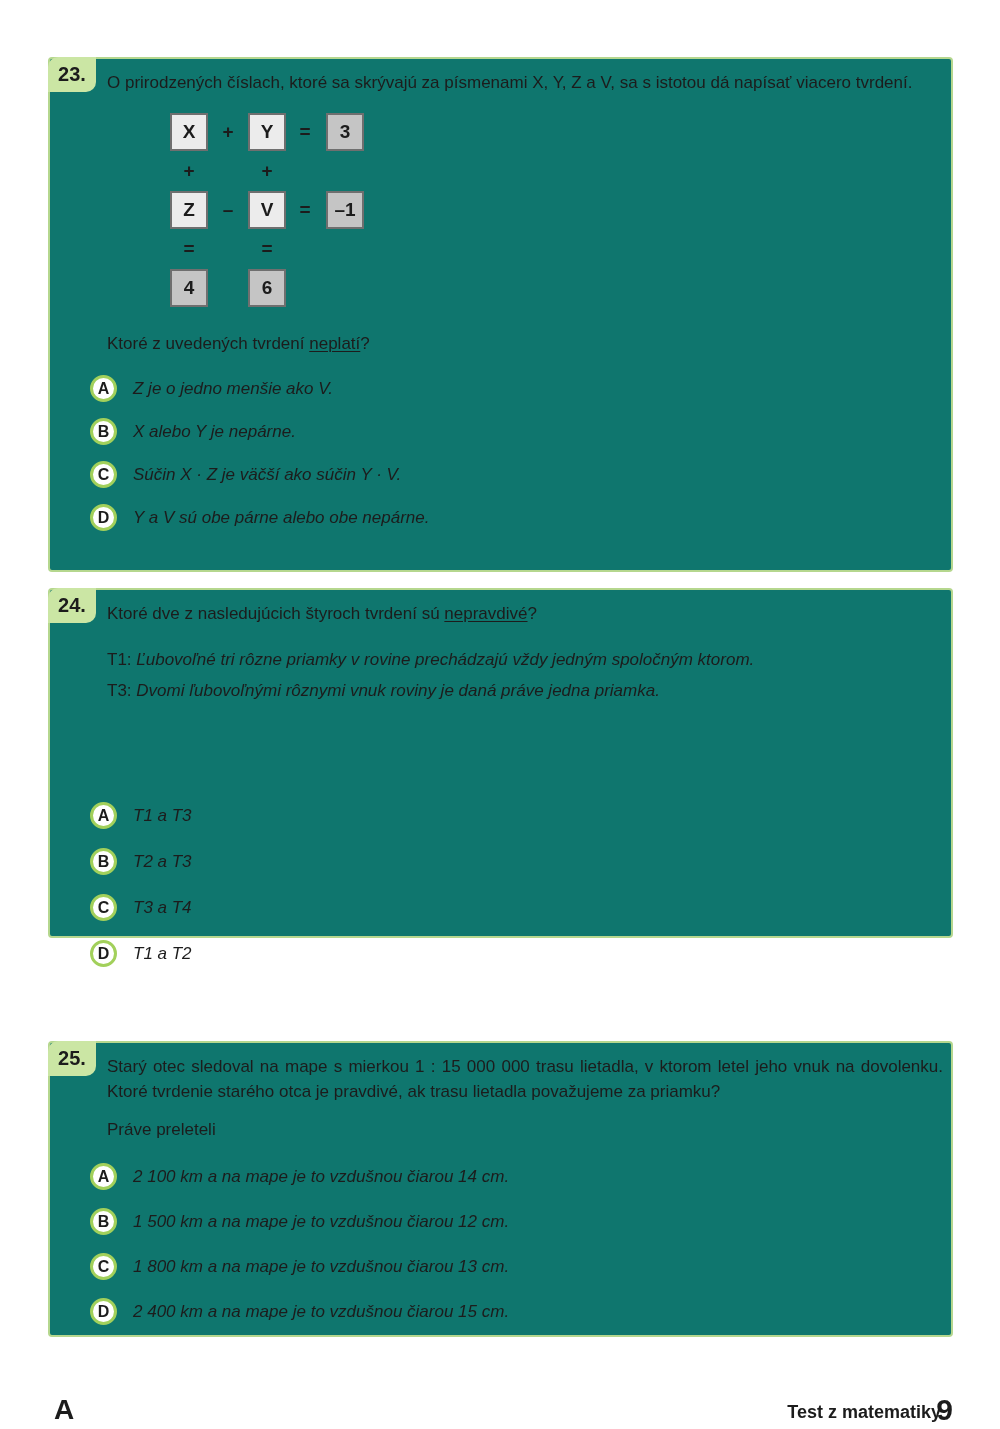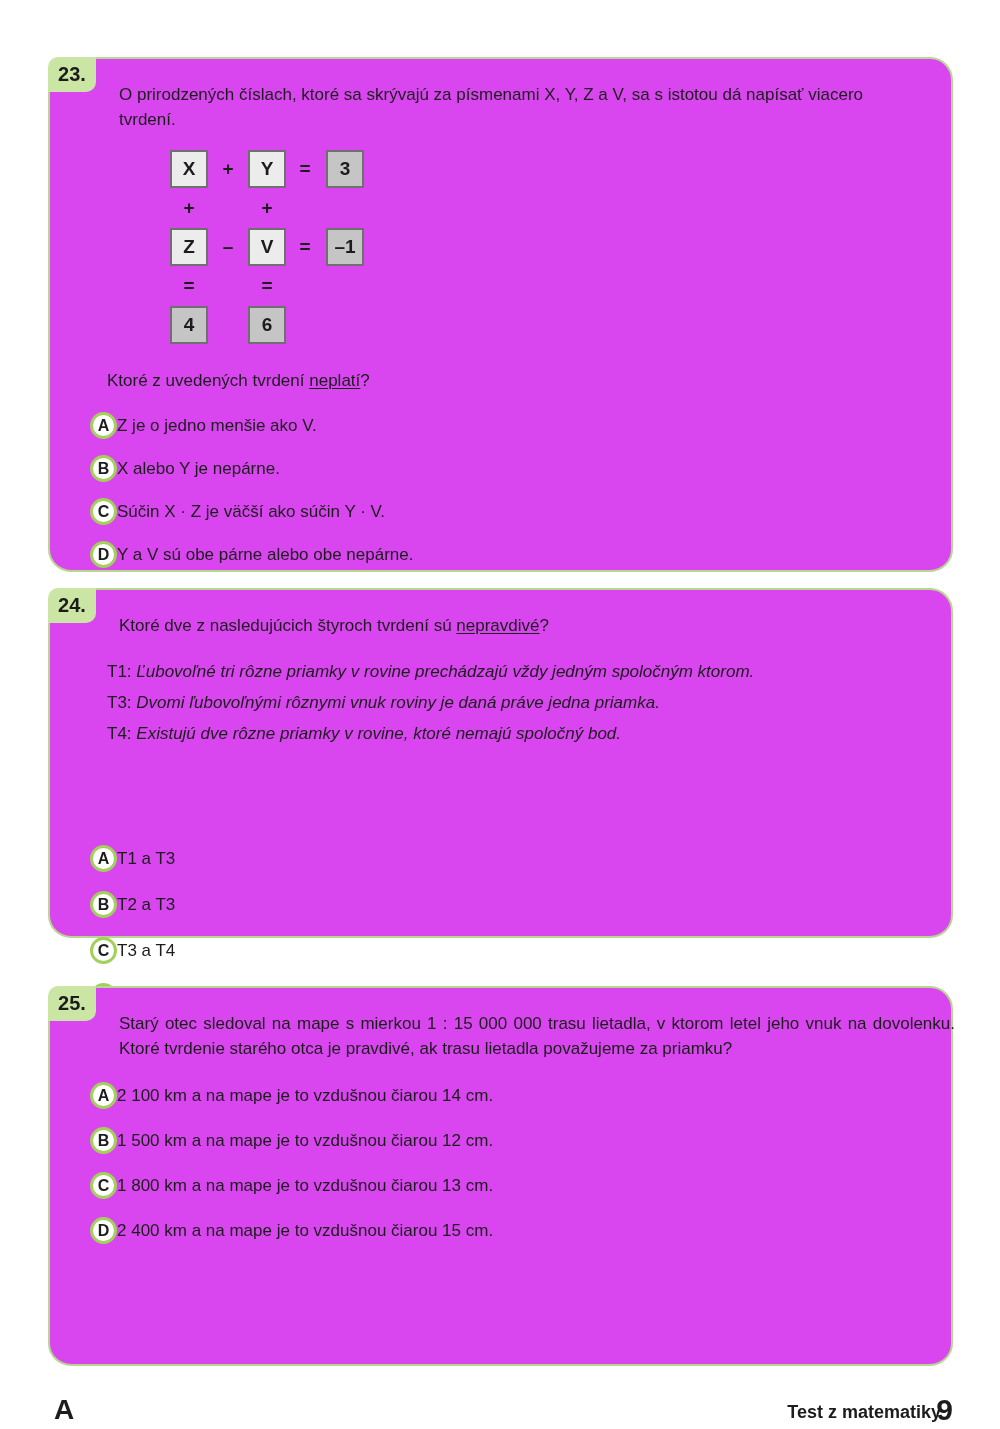--- a/index.html
+++ b/index.html
@@ -11,46 +11,46 @@
     font-family: "Liberation Sans", sans-serif;
     color: #1c1c1c;
     overflow: hidden;
   }
   .qbox {
     position: absolute;
     left: 48px;
     width: 905px;
     box-sizing: border-box;
     border: 2px solid #b5d78e;
-    border-radius: 23px;
-    background: #d946ef;
+    border-radius: 4px;
+    background: #0f766e;
   }
   .qbox-23 { top: 57px;   height: 515px; }
   .qbox-24 { top: 588px;  height: 350px; }
-  .qbox-25 { top: 986px; height: 380px; }
+  .qbox-25 { top: 1041px; height: 296px; }
   .qbadge {
     position: absolute;
     top: -2px;
     left: -2px;
     min-width: 48px;
     height: 35px;
     padding: 0 6px;
     box-sizing: border-box;
     background: #cbe6a4;
     border-radius: 10px 0 10px 0;
     display: flex;
     align-items: center;
     justify-content: center;
     font-weight: bold;
     font-size: 20px;
     color: #1c1c1c;
   }
   .qcontent { padding: 11px 16px 0 57px; }
   .qtext {
-    margin: 12px;
+    margin: 0;
     font-size: 17px;
     line-height: 25px;
   }
   .qtext.justified { text-align: justify; width: 836px; }
   .underl { text-decoration: underline; text-underline-offset: 2px; }
 
   
   .diagram {
     margin: 17px 0 0 62px;
     display: grid;
@@ -108,21 +108,21 @@
     border-radius: 50%;
     background: #ffffff;
     display: flex;
     align-items: center;
     justify-content: center;
     font-weight: bold;
     font-size: 16px;
     color: #1c1c1c;
     flex: 0 0 auto;
   }
-  .opt-text { margin-left: 0; font-size: 17px; line-height: 25px; }
+  .opt-text { margin-left: 16px; font-size: 17px; line-height: 25px; font-style: italic; }
 
   .footer {
     position: absolute;
     left: 48px;
     right: 47px;
     top: 1383px;
     height: 44px;
   }
   .footer-left {
     position: absolute; left: 6px; bottom: 0;
@@ -208,21 +208,20 @@
   <section class="qbox qbox-24">
     <div class="qbadge">
       <span>24.</span>
     </div>
     <div class="qcontent">
       <p class="qtext"><span>Ktoré dve z nasledujúcich štyroch tvrdení sú </span><span class="underl">nepravdivé</span><span>?</span></p>
 
       <div class="statements">
         <p class="statement"><span class="t-label">T1:</span> <span class="t-text">Ľubovoľné tri rôzne priamky v rovine prechádzajú vždy jedným spoločným ktorom.</span></p>
         <p class="statement"><span class="t-label">T3:</span> <span class="t-text">Dvomi ľubovoľnými rôznymi vnuk roviny je daná práve jedna priamka.</span></p>
-        <p class="statement"><span class="t-label">T4:</span> <span class="t-text">Existujú dve rôzne priamky v rovine, ktoré nemajú spoločný bod.</span></p>
       </div>
 
       <ul class="options mt-24">
         <li class="option">
           <span class="opt-circle">A</span>
           <span class="opt-text">T1 a T3</span>
         </li>
         <li class="option">
           <span class="opt-circle">B</span>
           <span class="opt-text">T2 a T3</span>
@@ -238,20 +237,21 @@
       </ul>
     </div>
   </section>
 
   <section class="qbox qbox-25">
     <div class="qbadge">
       <span>25.</span>
     </div>
     <div class="qcontent">
       <p class="qtext justified">Starý otec sledoval na mape s mierkou 1&nbsp;:&nbsp;15&nbsp;000&nbsp;000 trasu lietadla, v ktorom letel jeho vnuk na dovolenku. Ktoré tvrdenie starého otca je pravdivé, ak trasu lietadla považujeme za priamku?</p>
+      <p class="subline">Práve preleteli</p>
 
       <ul class="options mt-25">
         <li class="option">
           <span class="opt-circle">A</span>
           <span class="opt-text">2 100 km a na mape je to vzdušnou čiarou 14 cm.</span>
         </li>
         <li class="option">
           <span class="opt-circle">B</span>
           <span class="opt-text">1 500 km a na mape je to vzdušnou čiarou 12 cm.</span>
         </li>

